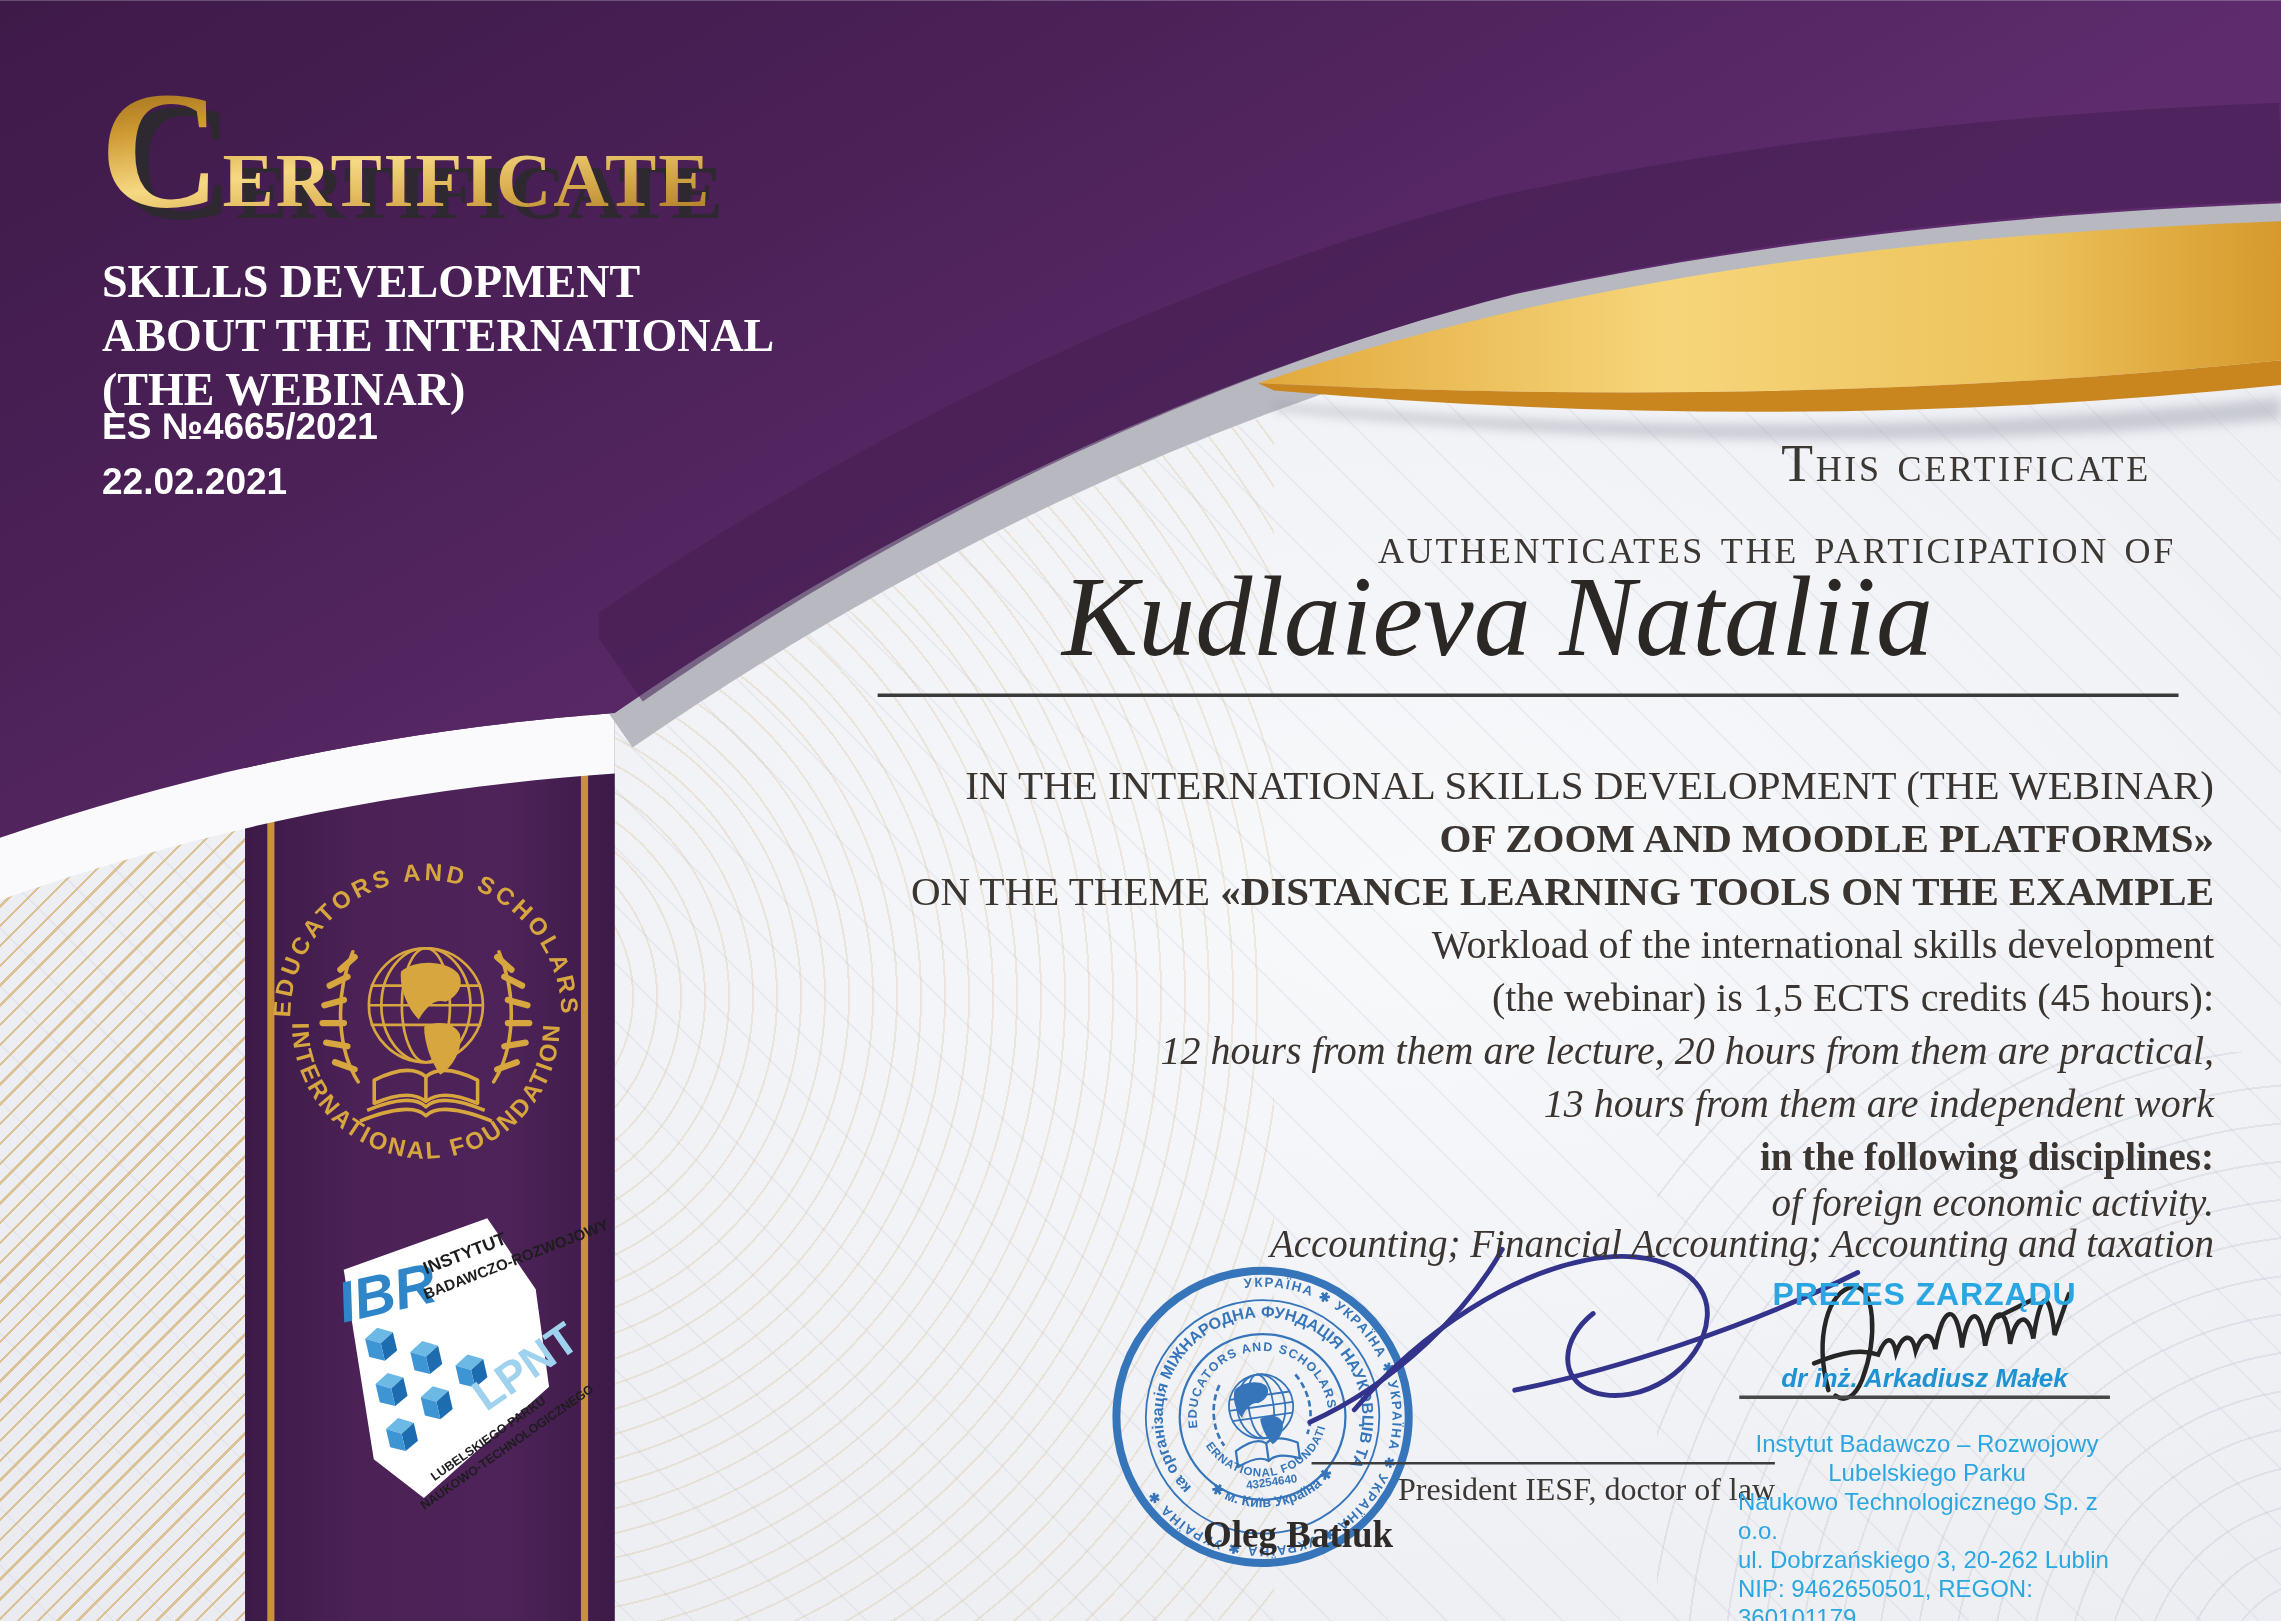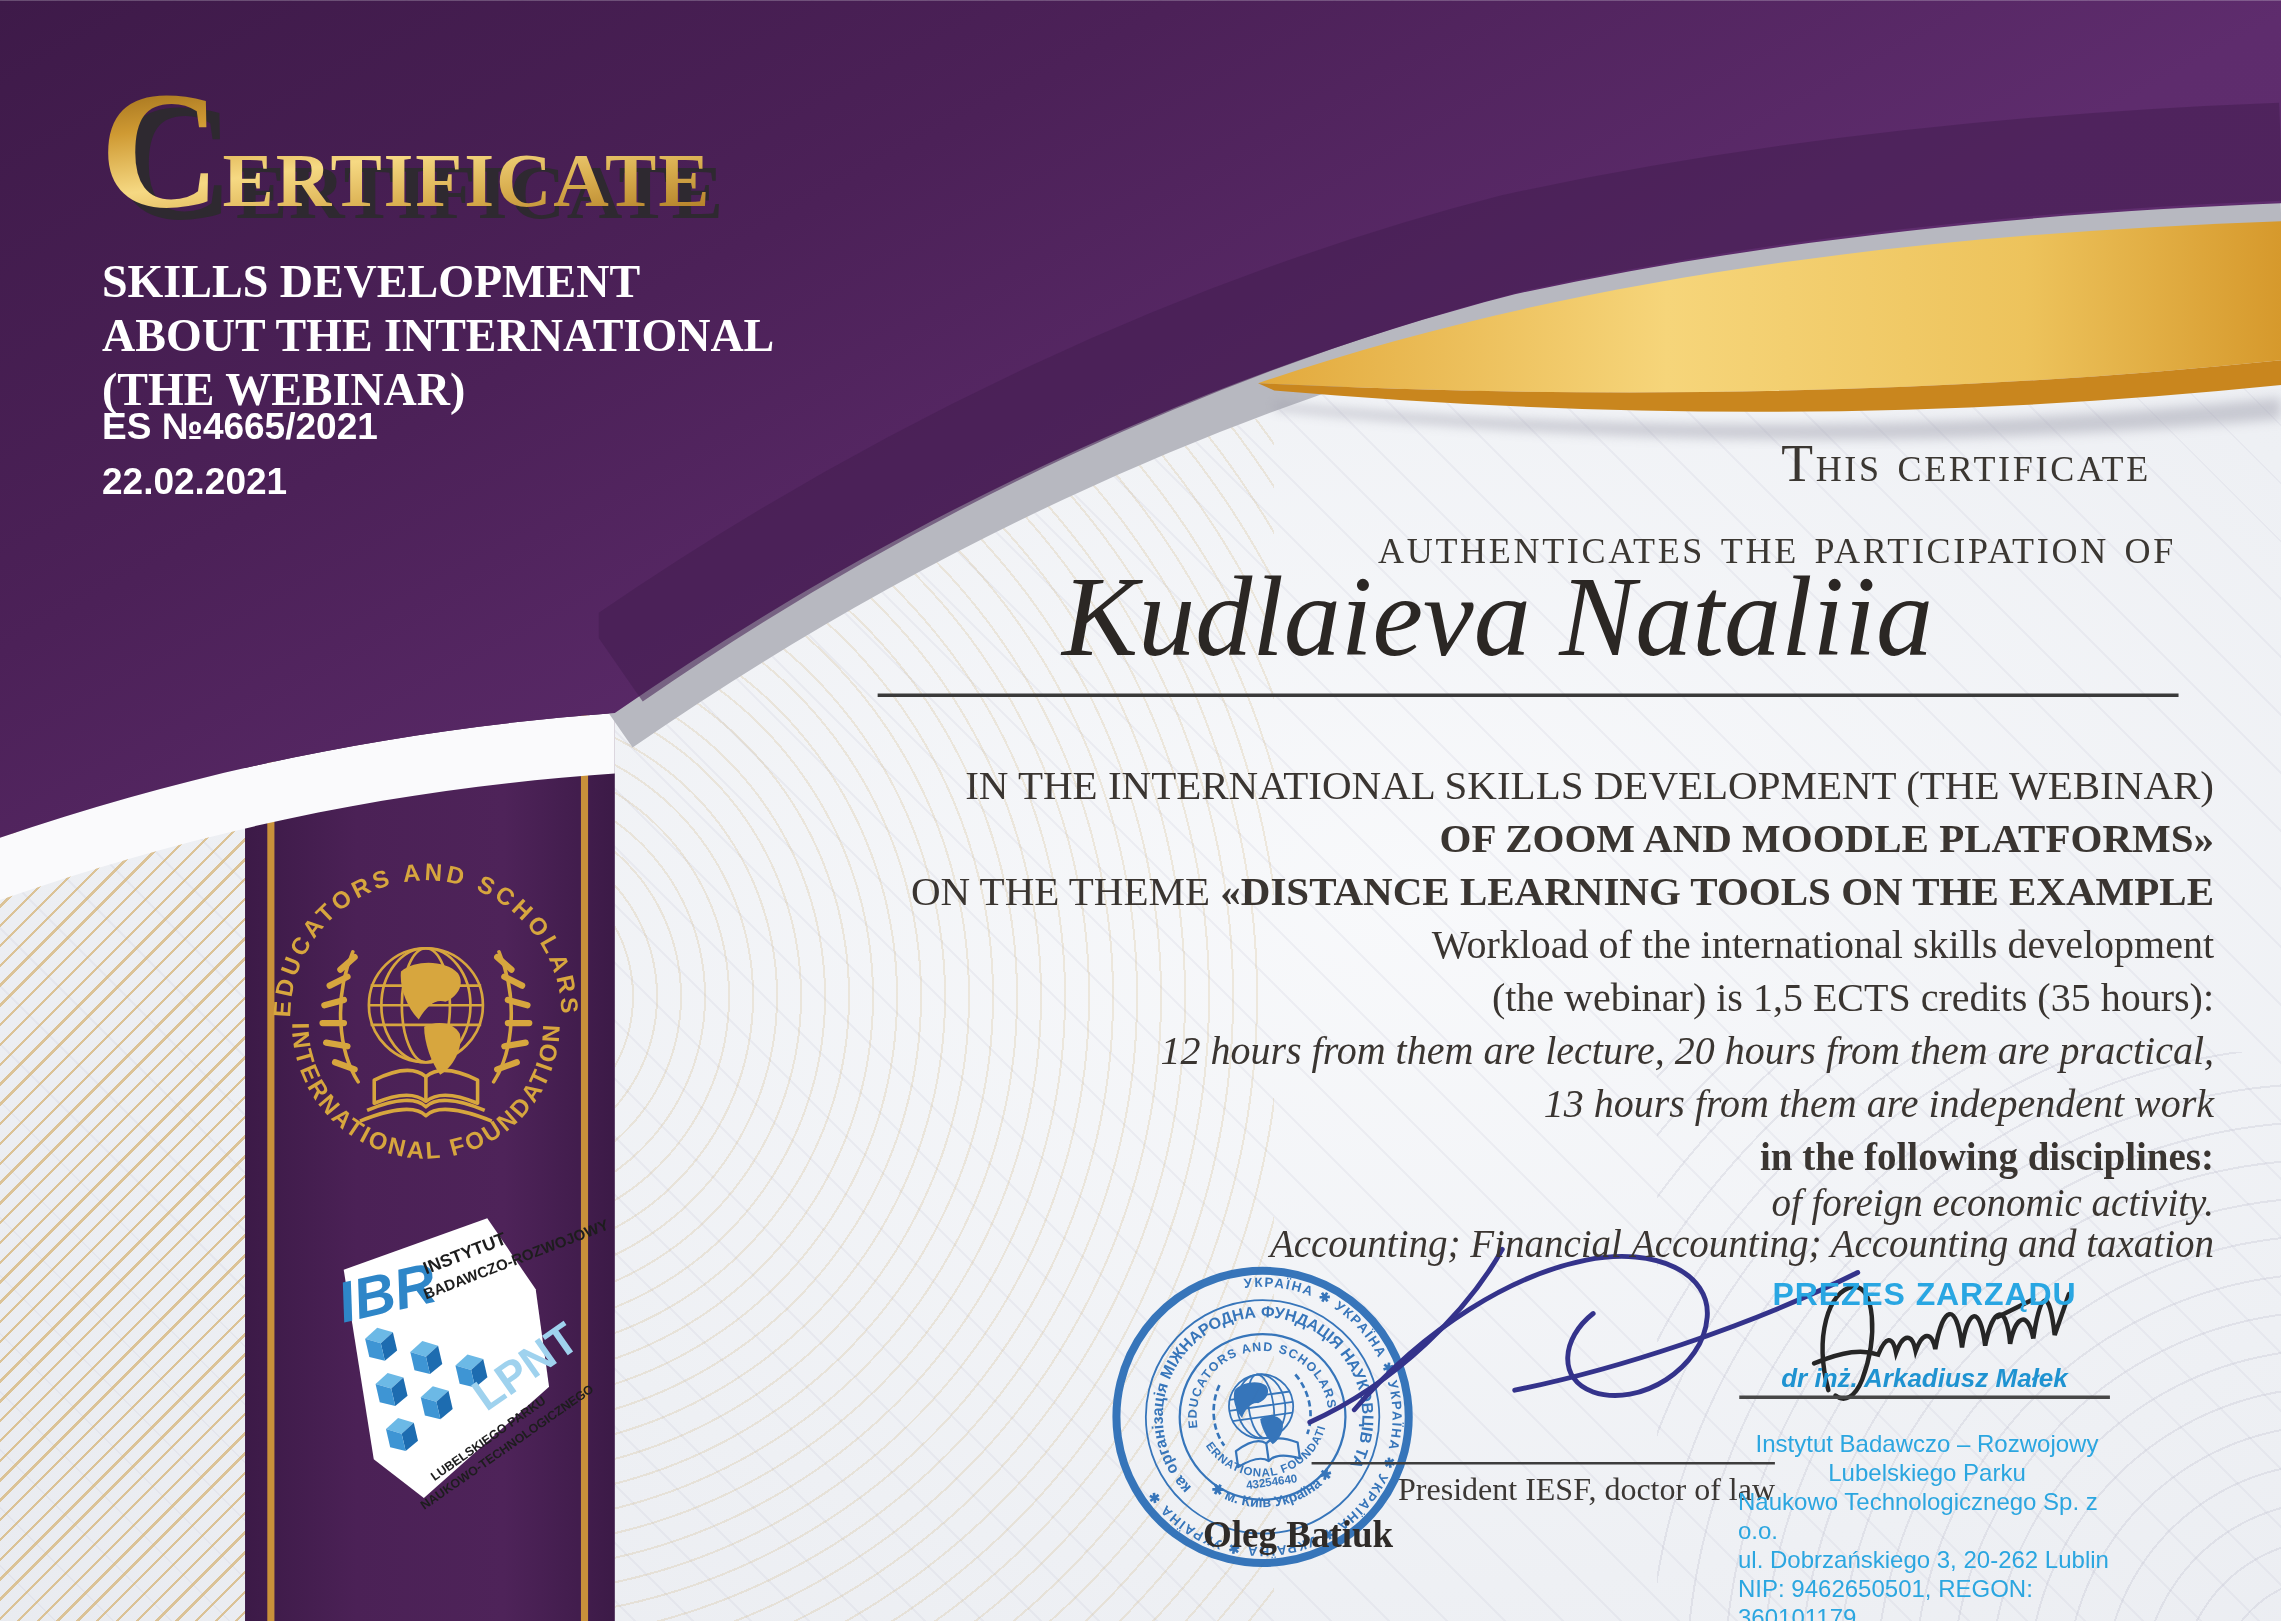--- a/index.html
+++ b/index.html
@@ -286,21 +286,21 @@
   <div class="stmt1">This certificate</div>
   <div class="stmt2">authenticates the participation of</div>
 
   <div class="name">Kudlaieva Nataliia</div>
 
   <div class="bodytext">
     <div class="bl">IN THE INTERNATIONAL SKILLS DEVELOPMENT (THE WEBINAR)</div>
     <div class="bl bold">OF ZOOM AND MOODLE PLATFORMS»</div>
     <div class="bl"><span>ON THE THEME </span><span class="bold">«DISTANCE LEARNING TOOLS ON THE EXAMPLE</span></div>
     <div class="b45">Workload of the international skills development</div>
-    <div class="b45">(the webinar) is 1,5 ECTS credits (35 hours):</div>
+    <div class="b45">(the webinar) is 1,5 ECTS credits (45 hours):</div>
     <div class="b45 ital">12 hours from them are lecture, 20 hours from them are practical,</div>
     <div class="b45 ital">13 hours from them are independent work</div>
     <div class="b44 bold">in the following disciplines:</div>
     <div class="b44 ital lh44">of foreign economic activity.</div>
     <div class="b44 ital lh46">Accounting; Financial Accounting; Accounting and taxation</div>
   </div>
 
   <div class="president-role">President IESF, doctor of law</div>
   <div class="president-name">Oleg Batiuk</div>
 

